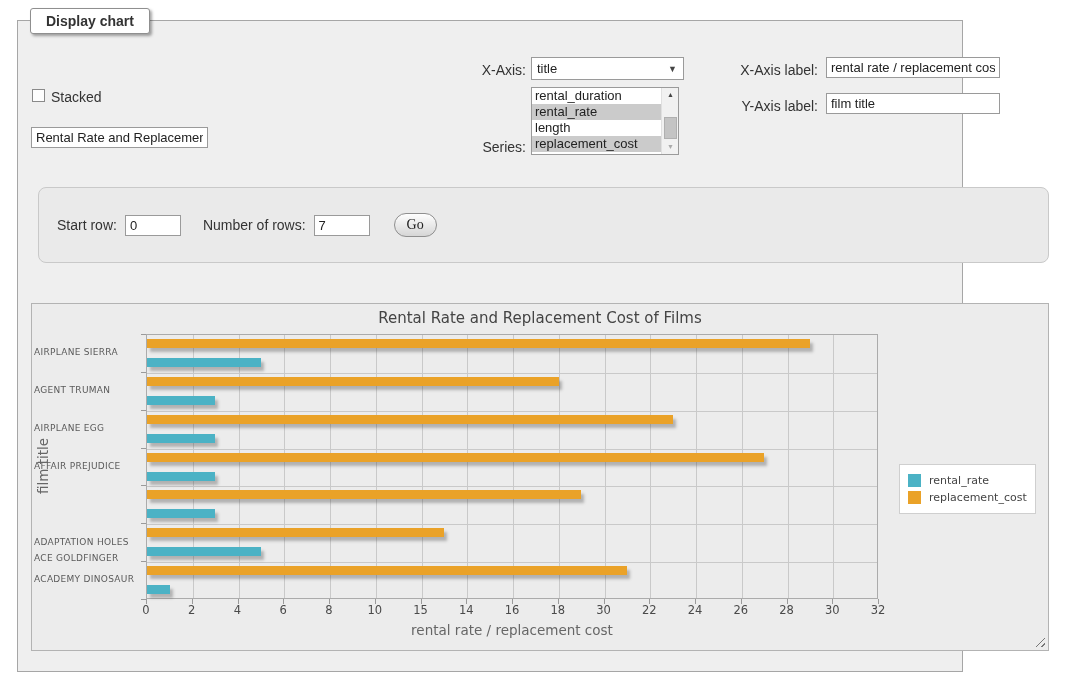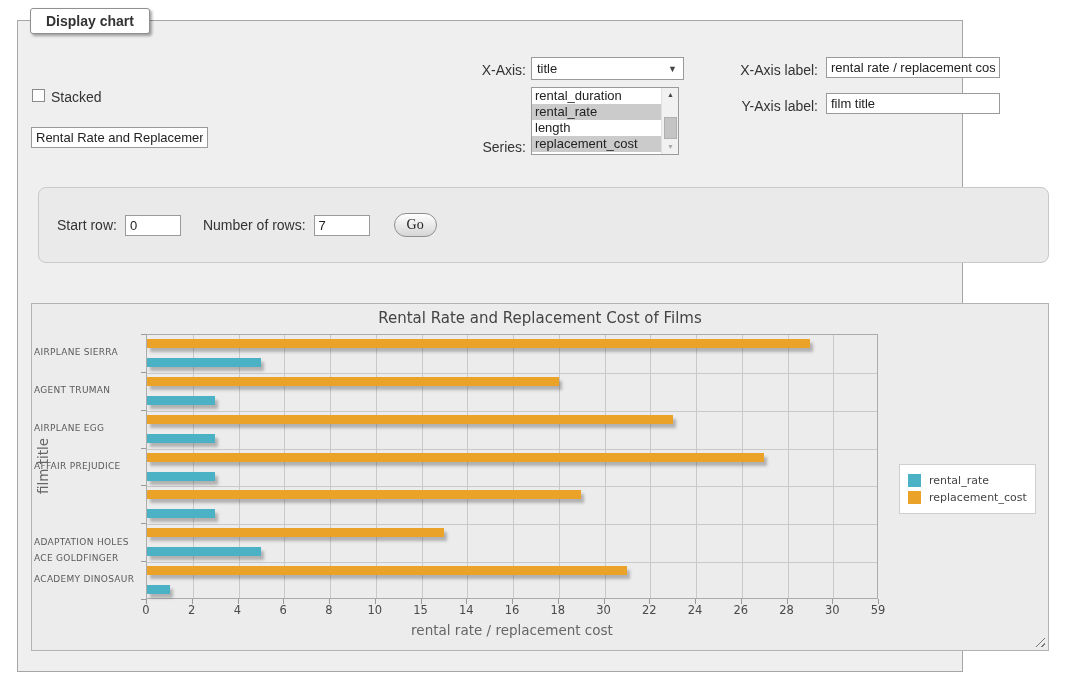--- a/index.html
+++ b/index.html
@@ -199,21 +199,21 @@
         <div class="xtick-label" style="left: 617.25px;">22</div>
         <div class="tick-b" style="left: 663px;"></div>
         <div class="xtick-label" style="left: 663px;">24</div>
         <div class="tick-b" style="left: 708.75px;"></div>
         <div class="xtick-label" style="left: 708.75px;">26</div>
         <div class="tick-b" style="left: 754.5px;"></div>
         <div class="xtick-label" style="left: 754.5px;">28</div>
         <div class="tick-b" style="left: 800.25px;"></div>
         <div class="xtick-label" style="left: 800.25px;">30</div>
         <div class="tick-b" style="left: 846px;"></div>
-        <div class="xtick-label" style="left: 846px;">59</div>
+        <div class="xtick-label" style="left: 846px;">32</div>
         <div class="tick-l" style="top: 30px;"></div>
         <div class="tick-l" style="top: 67.8571px;"></div>
         <div class="tick-l" style="top: 105.714px;"></div>
         <div class="tick-l" style="top: 143.571px;"></div>
         <div class="tick-l" style="top: 181.429px;"></div>
         <div class="tick-l" style="top: 219.286px;"></div>
         <div class="tick-l" style="top: 257.143px;"></div>
         <div class="tick-l" style="top: 295px;"></div>
         <div class="ycat" style="top: 42.9286px;">AIRPLANE SIERRA</div>
         <div class="ycat" style="top: 80.7857px;">AGENT TRUMAN</div>

